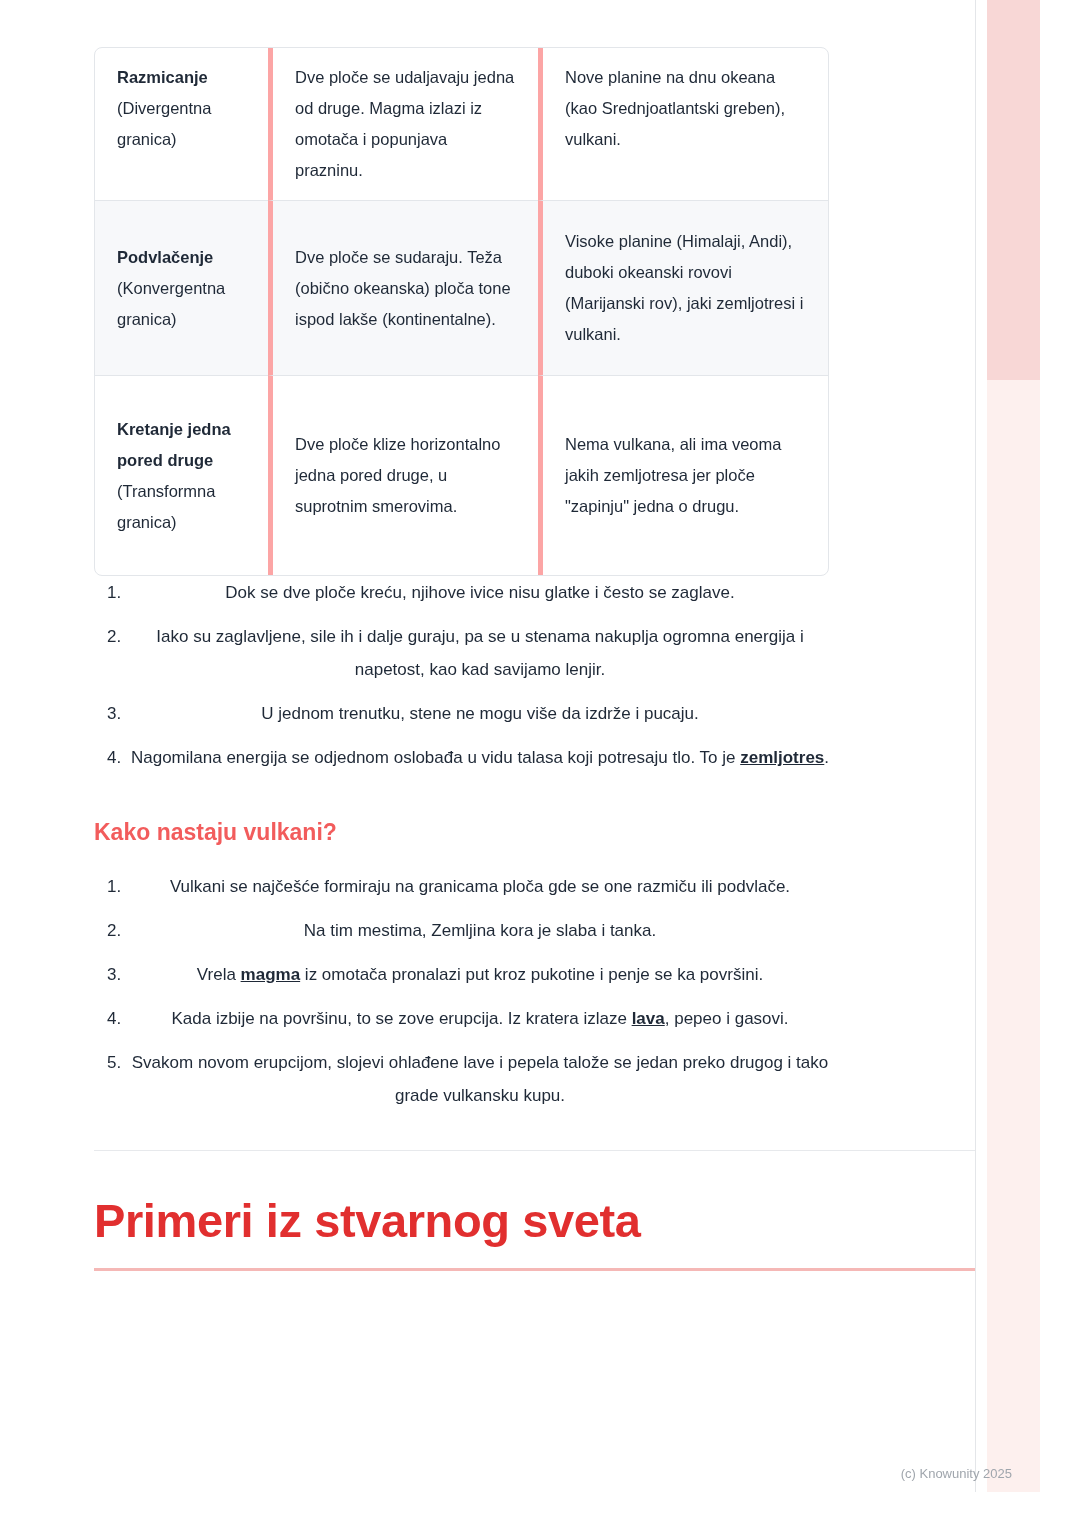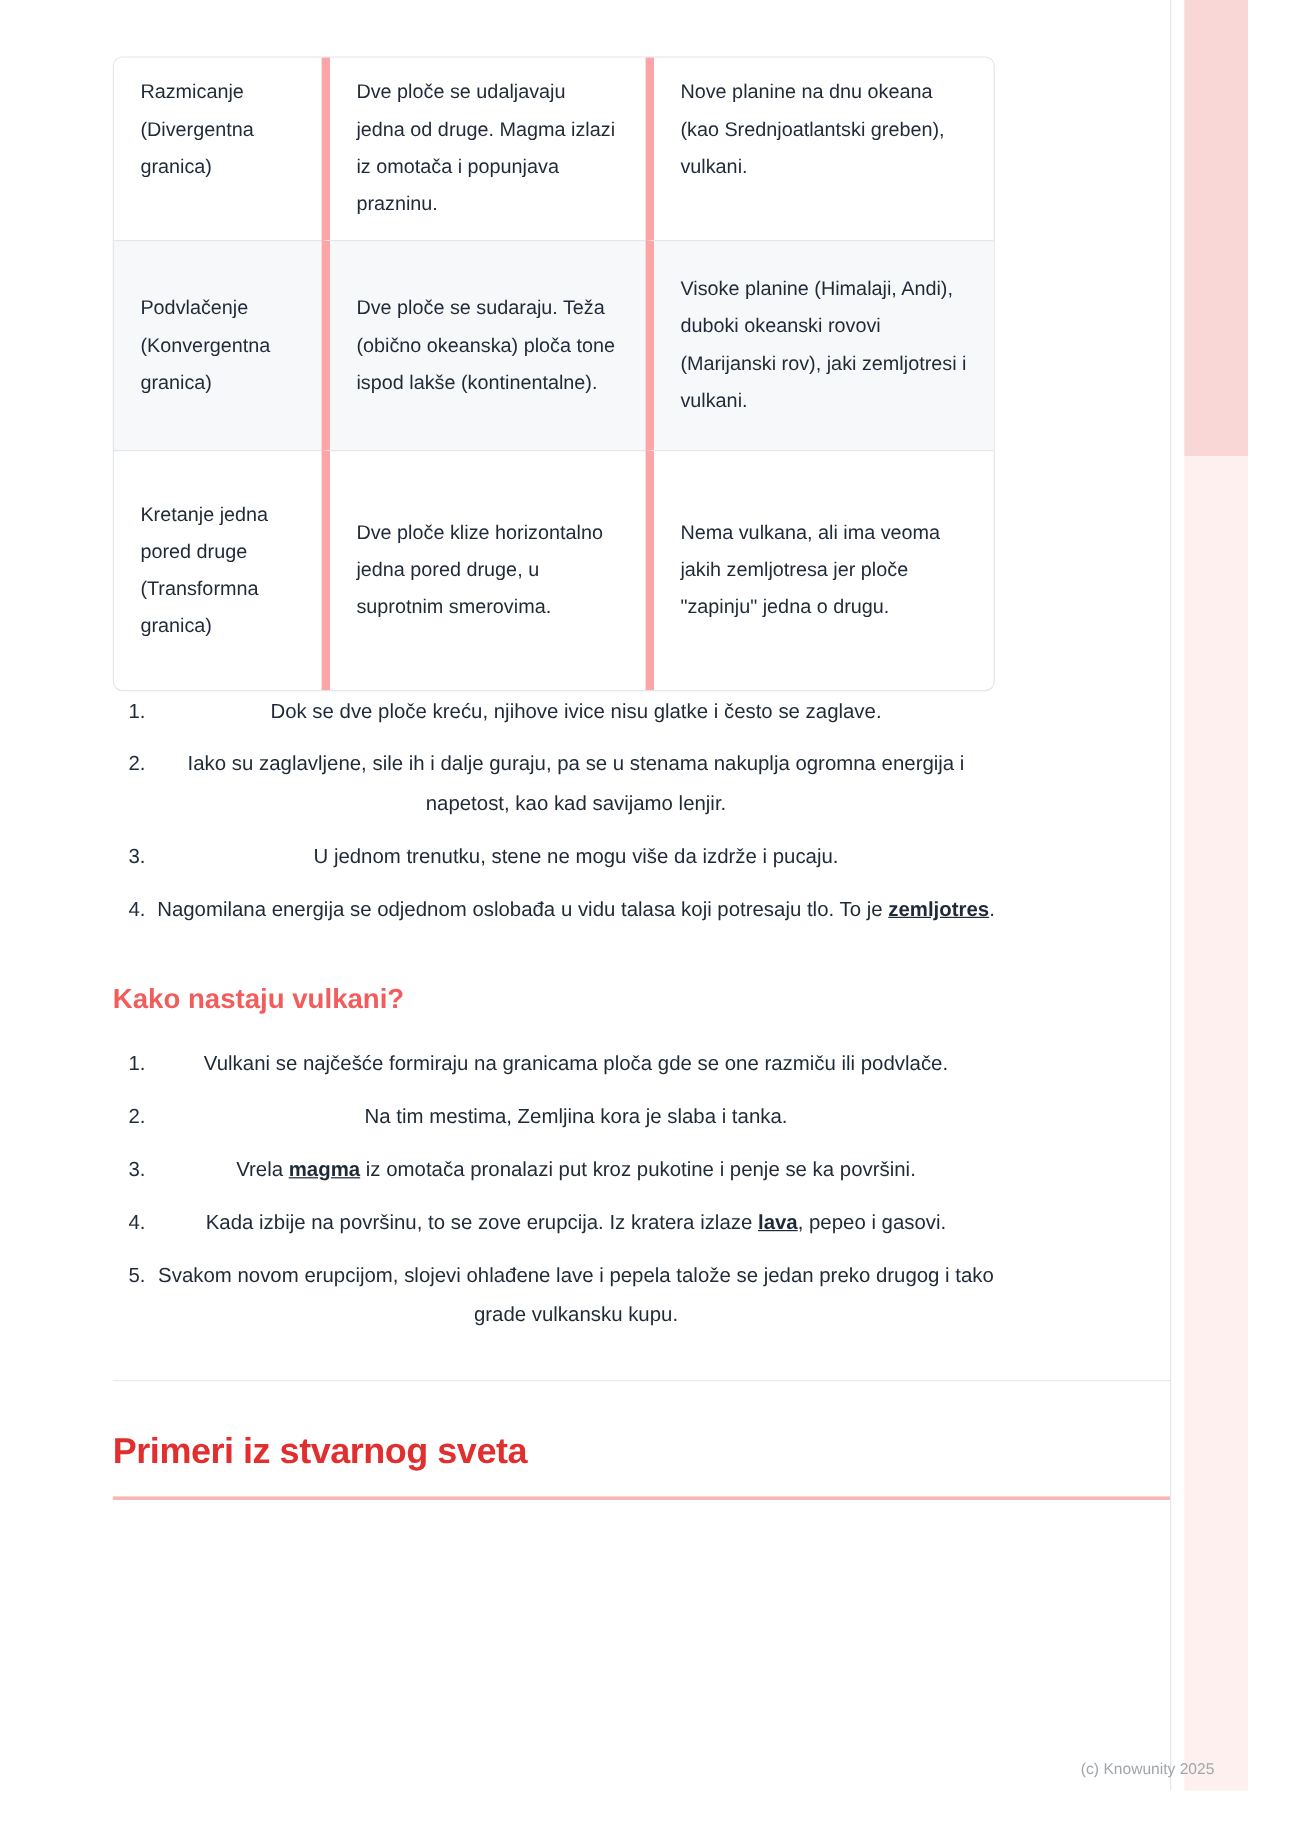--- a/index.html
+++ b/index.html
@@ -29,26 +29,26 @@
     table-layout:fixed;
   }
   table.plate-table td {
     vertical-align:middle;
     padding:14px 22px;
     font-size:16.5px;
     line-height:31px;
     border-top:1px solid #e3e6ea;
   }
   table.plate-table tr:first-child td { border-top:none; }
-  table.plate-table td + td { border-left:7px solid #fca5a5; }
+  table.plate-table td + td { border-left:5px solid #fca5a5; }
   table.plate-table tr.alt td { background:#f7f8fa; }
   td.col-term   { width:173px; }
   td.col-desc   { width:270px; }
   td.col-result { width:290px; }
-  td.col-term strong { display:block; font-weight:400; }
+  td.col-term strong { display:block; font-weight:700; }
   tr.r1 { height:150px; }
   tr.r2 { height:175px; }
   tr.r3 { height:200px; }
   tr.r1 td { vertical-align:top; }
 
   
   h2.section-heading {
     margin:45px 0 24px;
     font-size:23px;
     font-weight:700;
@@ -69,21 +69,21 @@
 
   
   hr.section-divider {
     border:none;
     border-top:1px solid #e7e9ec;
     width:881px;
     margin:38px 0 0;
   }
   h1.page-title {
     margin:42px 0 20px;
-    font-size:30px;
+    font-size:47px;
     font-weight:800;
     letter-spacing:-0.4px;
     color:#e12f2f;
   }
   .title-underline {
     width:881px;
     height:3px;
     background:#f5b8b6;
   }
 

